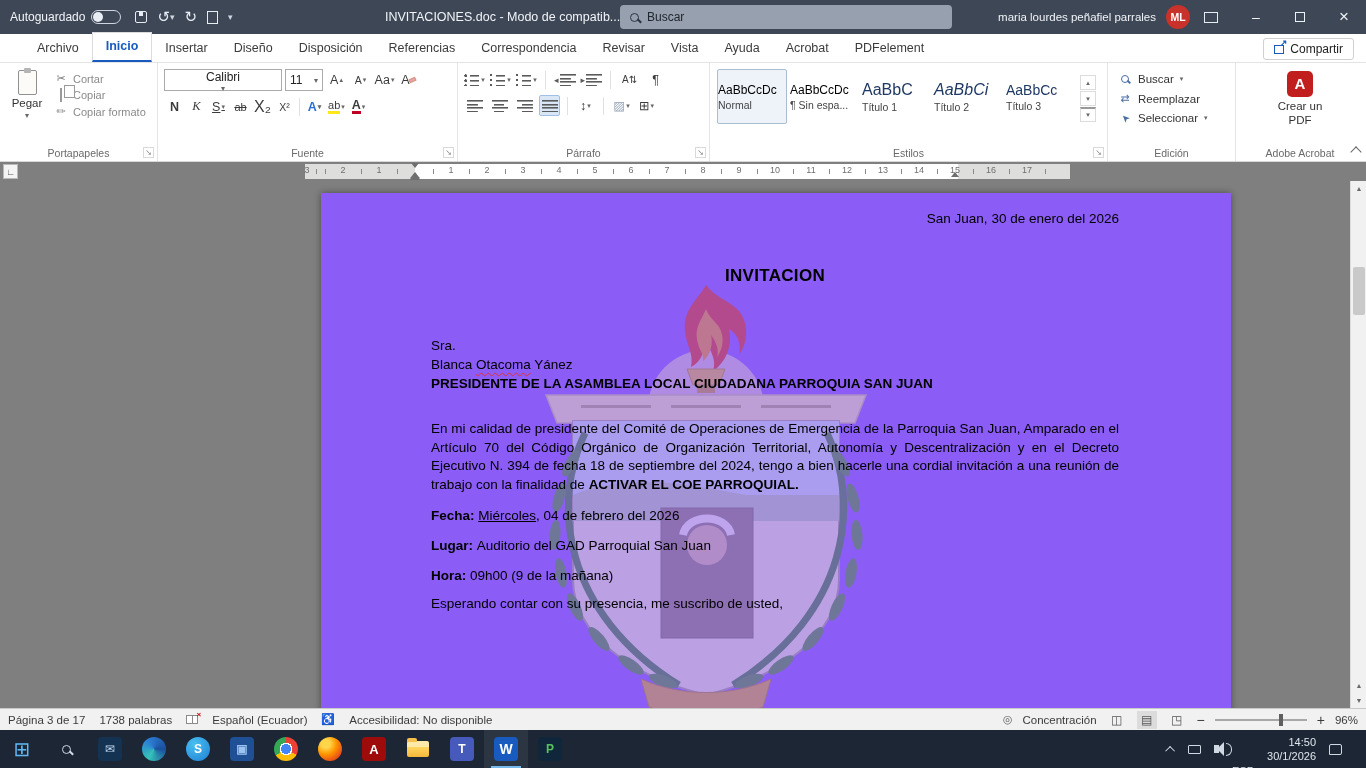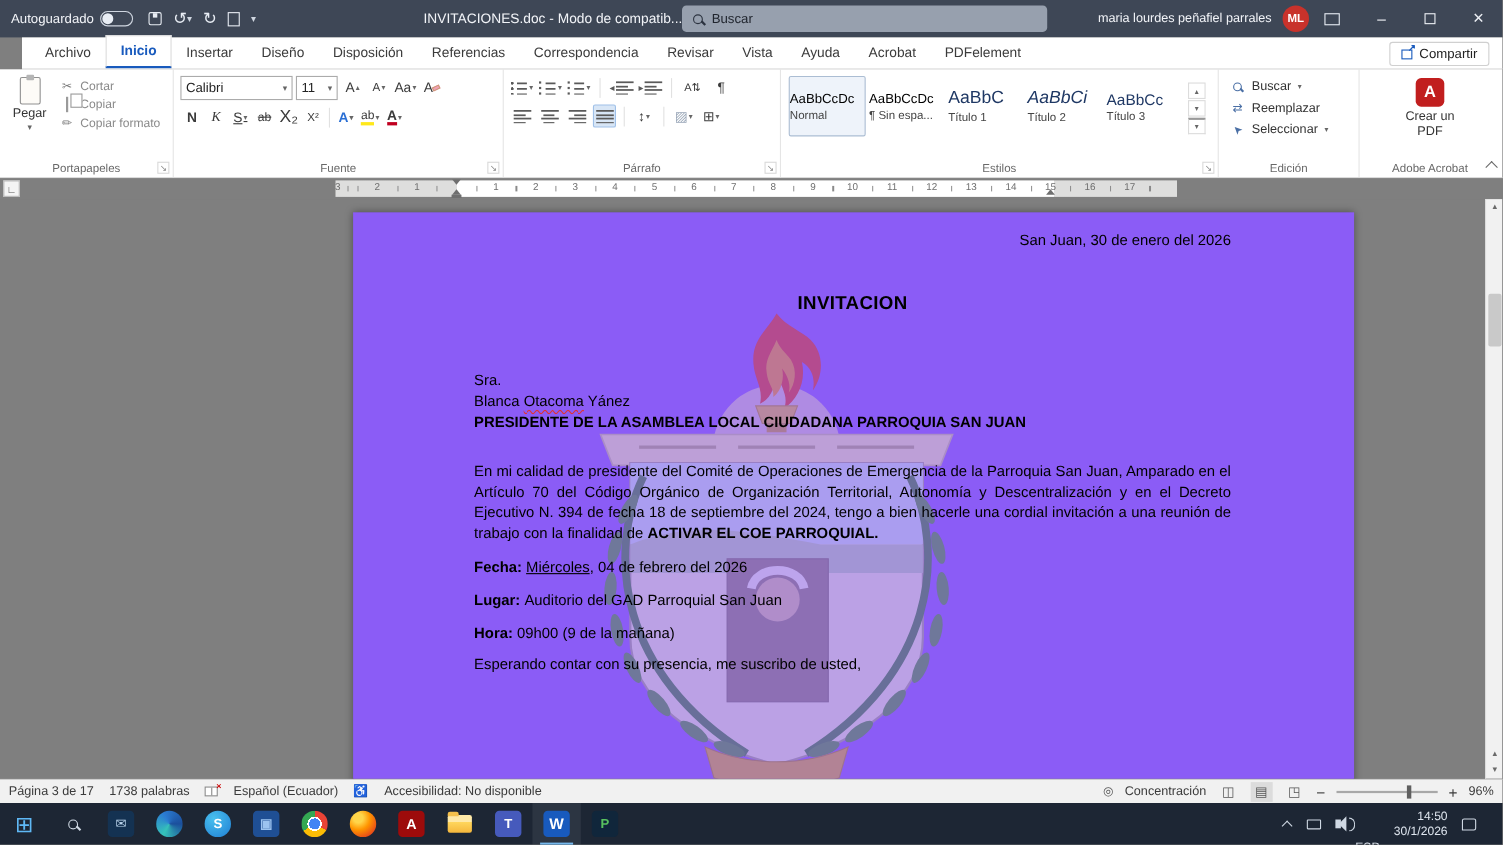--- a/index.html
+++ b/index.html
@@ -22,21 +22,21 @@
   .lens { width:9px; height:9px; border:1.7px solid #2c3340; border-radius:50%; position:relative; display:inline-block; }
   .lens::after { content:""; position:absolute; width:5px; height:1.7px; background:#2c3340; transform:rotate(45deg); right:-4px; bottom:-1px; }
   .tb-right { position:absolute; right:0; top:0; height:34px; display:flex; align-items:center; }
   .username { font-size:11.5px; margin-right:10px; }
   .avatar { width:24px; height:24px; border-radius:50%; background:#c8322b; color:#fff; display:flex; align-items:center; justify-content:center; font-size:10.5px; font-weight:bold; margin-right:14px; }
   .appwin { width:14px; height:11px; border:1.5px solid #e8edf4; margin-right:16px; }
   .winbtn { width:44px; height:34px; display:flex; align-items:center; justify-content:center; color:#eef1f6; font-size:14px; }
   .maxsq { width:10px; height:10px; border:1.2px solid #eef1f6; }
 
   
-  .tabrow { height:29px; background:#fff; display:flex; align-items:flex-end; border-bottom:1px solid #e3e3e3; position:relative; padding-left:8px;margin-left:20px; }
+  .tabrow { height:29px; background:#fff; display:flex; align-items:flex-end; border-bottom:1px solid #e3e3e3; position:relative; padding-left:24px; }
   .tabs { display:flex; height:100%; align-items:flex-end; }
   .rtab { padding:6px 13px 7px; font-size:12.5px; color:#3b3b3b; }
   .rtab.active { color:#185abd; border:1px solid #dcdcdc; border-bottom:2px solid #185abd; background:#fff; font-weight:bold; }
   .share-btn { position:absolute; right:12px; top:4px; display:flex; align-items:center; gap:6px; border:1px solid #d0d0d0; border-radius:3px; padding:3px 10px; font-size:12px; color:#222; background:#fff; }
   .share-ic { width:10px; height:9px; border:1.5px solid #185abd; position:relative; display:inline-block; }
   .share-ic::after { content:"↗"; position:absolute; top:-8px; right:-4px; color:#185abd; font-size:9px; font-weight:bold; }
 
   
   .ribbon { height:99px; background:#fff; border-bottom:1px solid #d8d8d8; display:flex; position:relative; }
   .rgroup { border-right:1px solid #e5e5e5; display:flex; flex-direction:column; padding-top:4px; }
@@ -272,21 +272,21 @@
       </div>
     </div>
     <div class="glabel-row">
         <span class="glabel">Portapapeles</span>
         <span class="launcher">↘</span>
       </div>
   </div>
 
   <div class="rgroup" style="width:300px;">
     <div class="fr1">
-      <div class="combo" style="width:102px;">
+      <div class="combo" style="width:118px;flex-direction:column;">
           <span>Calibri</span>
           <span class="caret">▾</span>
         </div>
       <div class="combo" style="width:38px;">
           <span>11</span>
           <span class="caret">▾</span>
         </div>
       <span class="rbtn">A<span class="tcar">▴</span></span>
       <span class="rbtn" style="font-size:10.5px;">A<span class="tcar">▾</span></span>
       <span class="rbtn">Aa<span class="tcar">▾</span></span>

